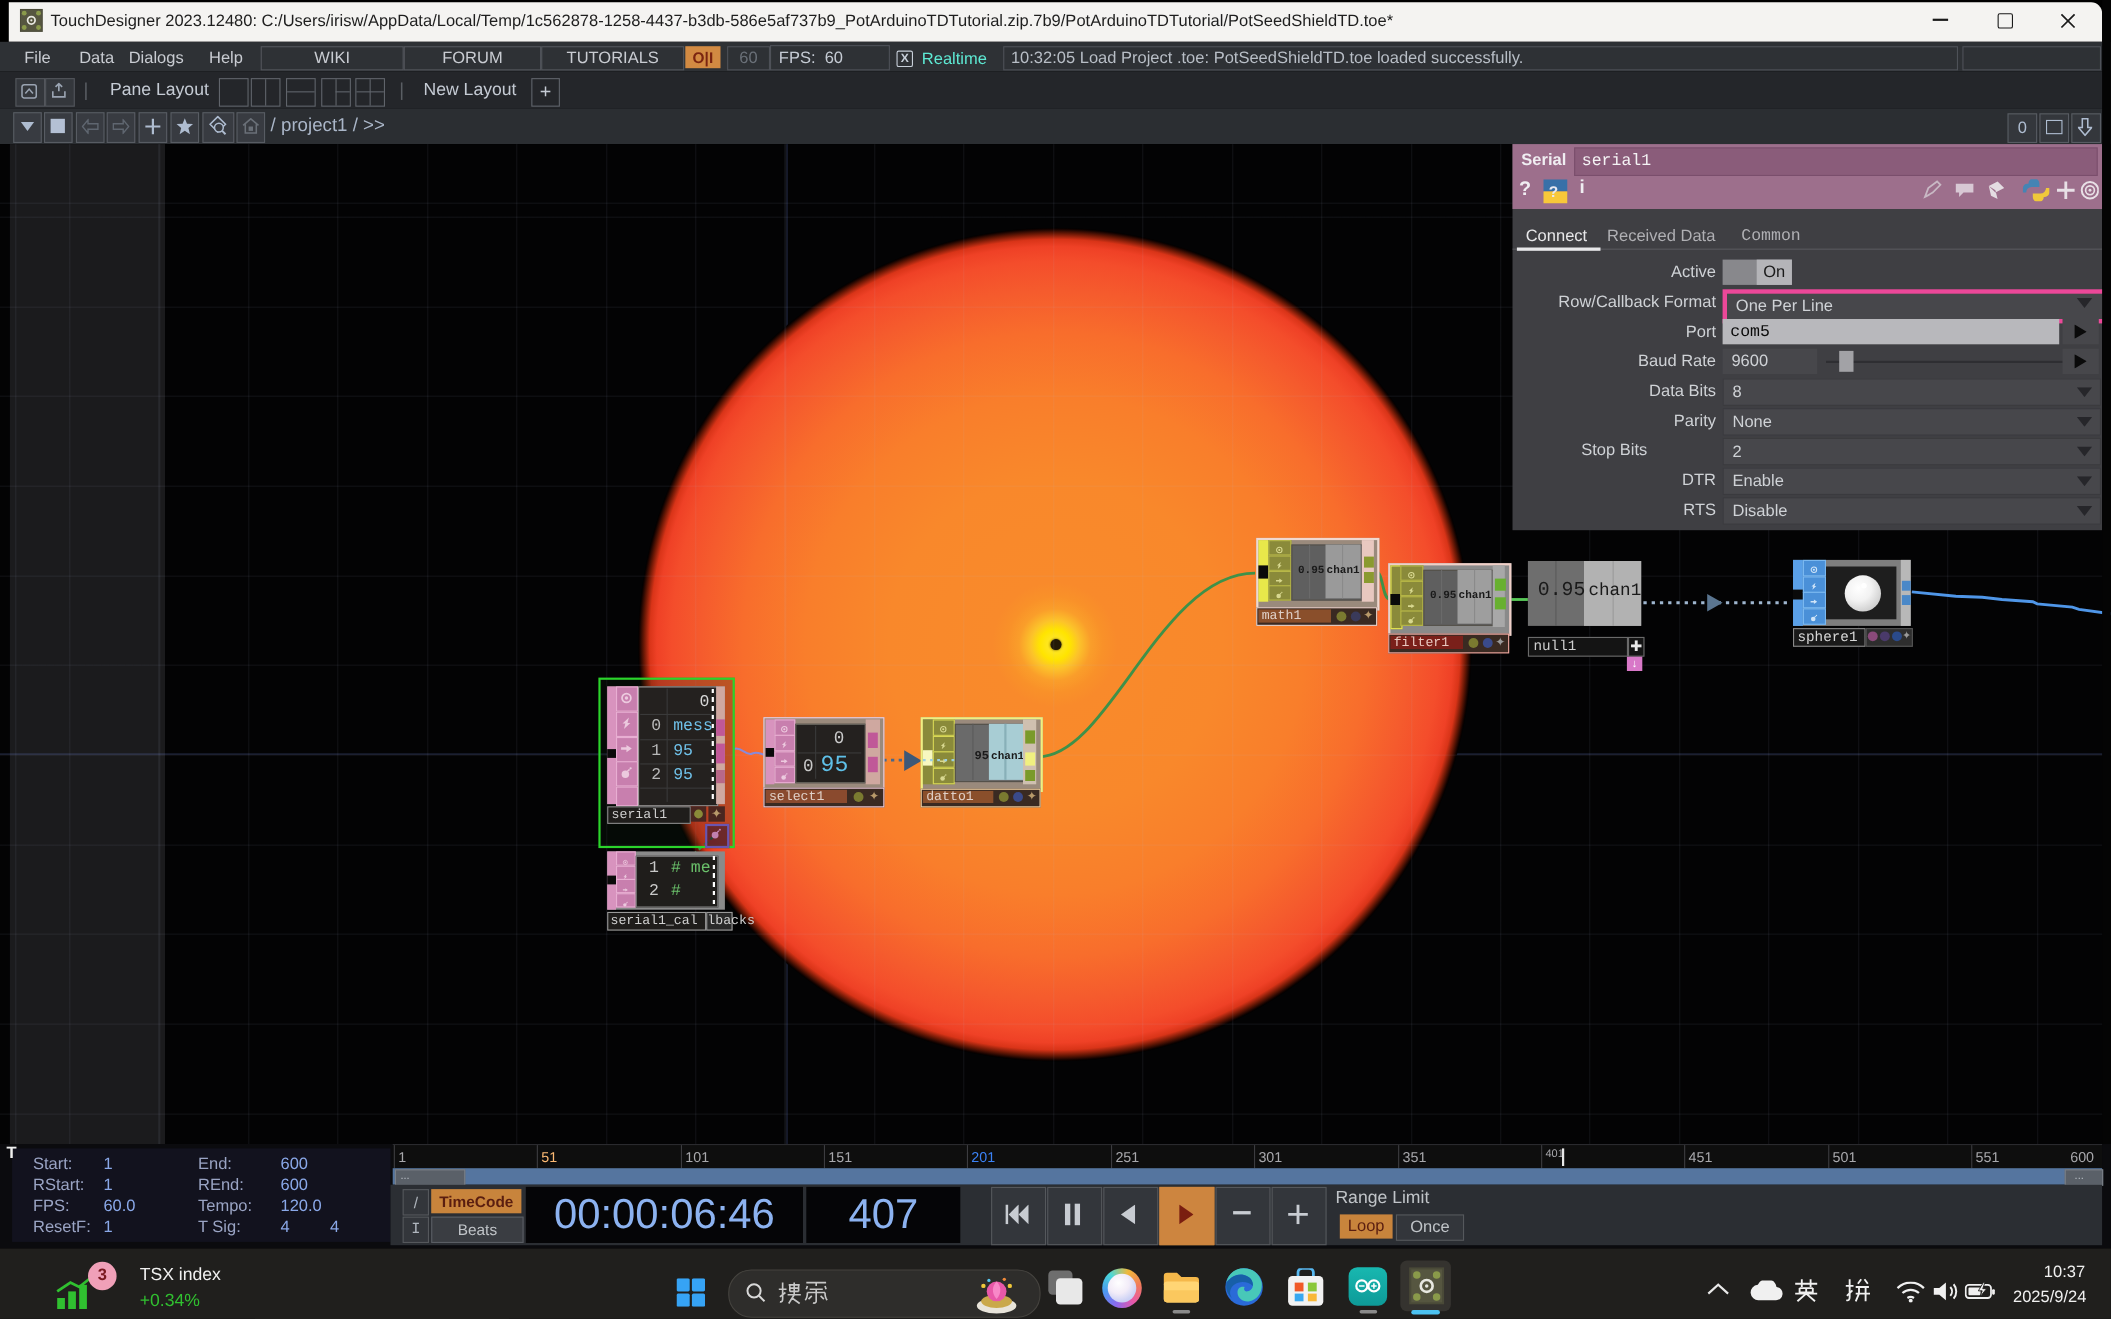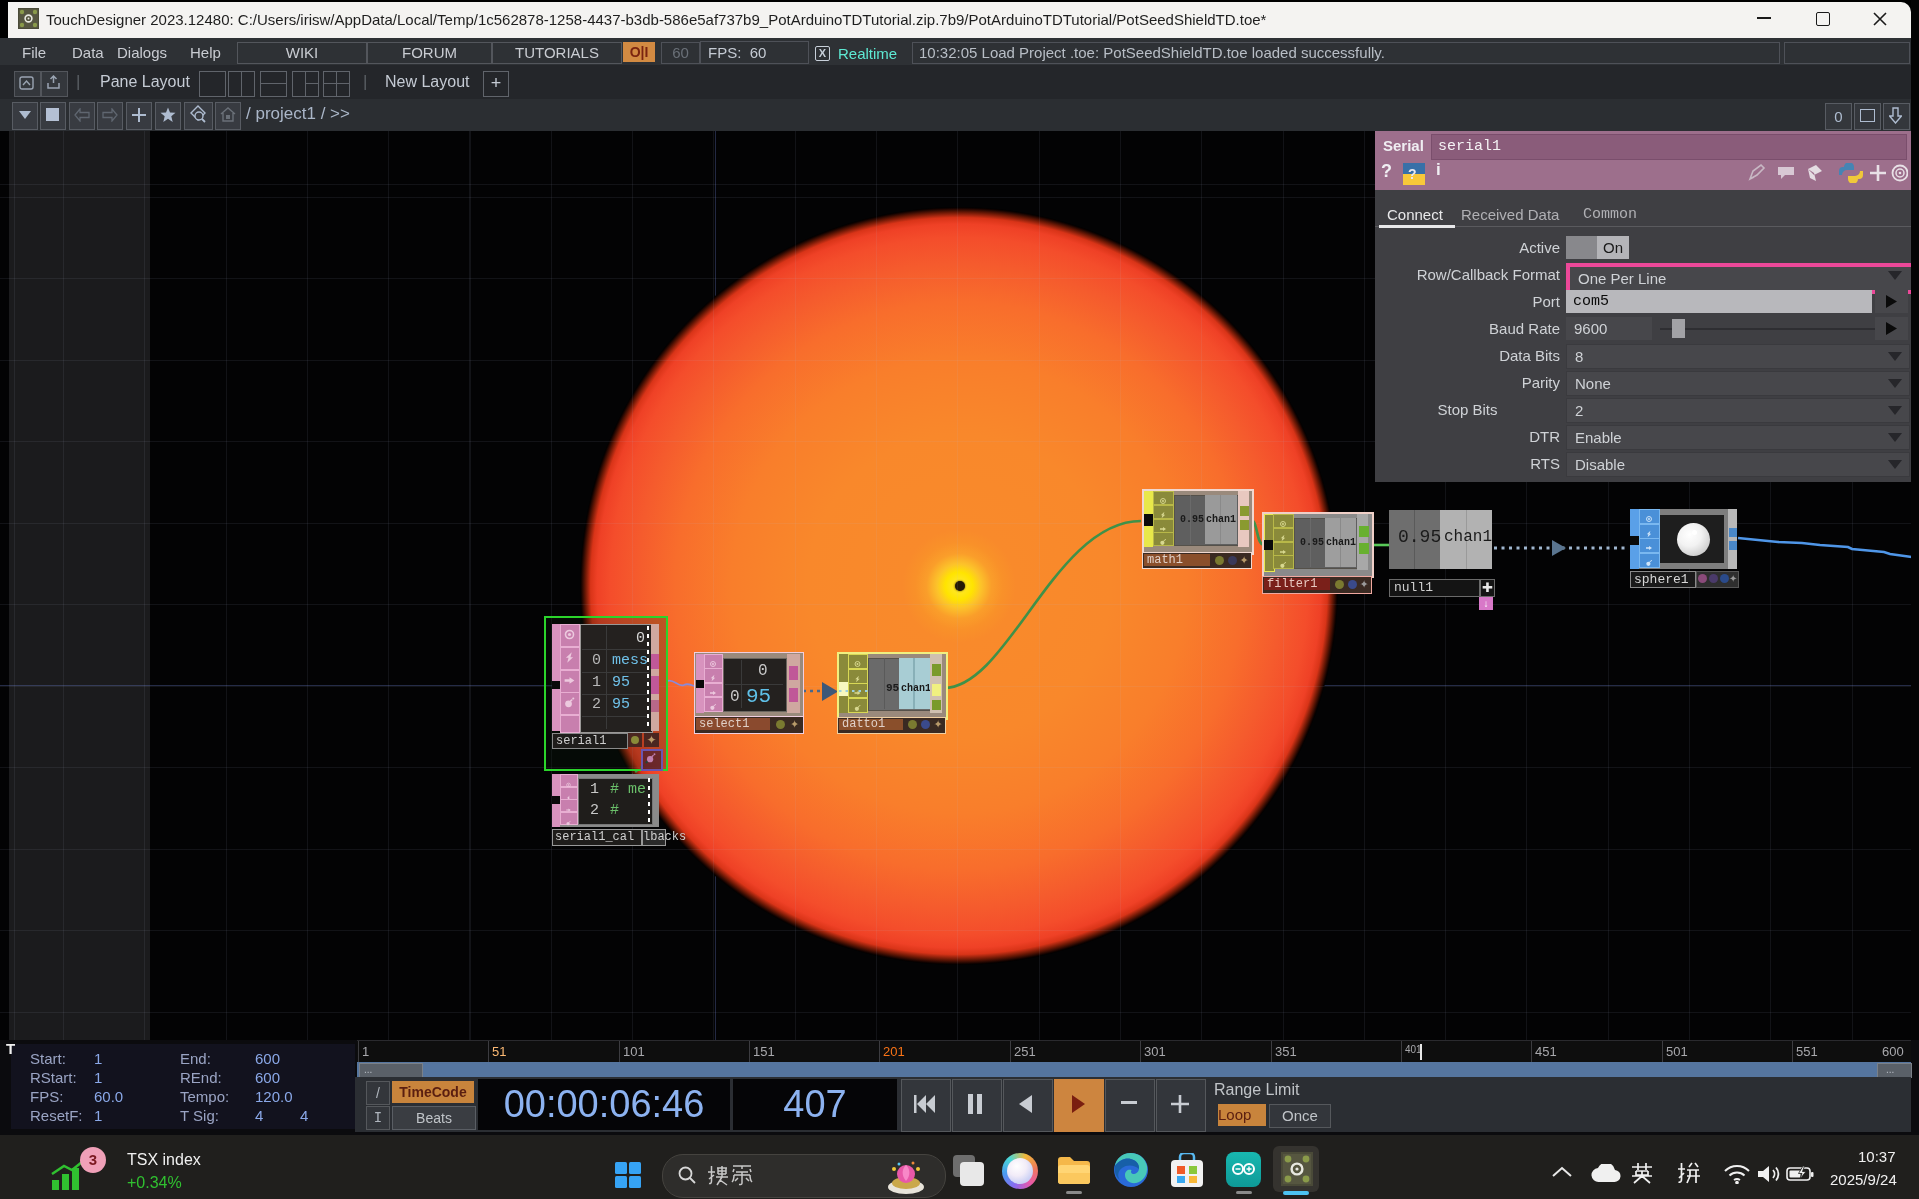--- a/index.html
+++ b/index.html
@@ -470,21 +470,21 @@
 <div class="a" style="left:357px;top:1040px;width:1554px;height:22px;background:#0e0e0e;border-top:1px solid #2a2a2e"></div>
 <div class="a" style="left:358px;top:1041px;width:1px;height:21px;background:#3c3c40"></div>
 <div class="a f" style="left:362px;top:1044px;font-size:13px;color:#a8a8ac;font-weight:normal;letter-spacing:0;white-space:nowrap;">1</div>
 <div class="a" style="left:488px;top:1041px;width:1px;height:21px;background:#3c3c40"></div>
 <div class="a f" style="left:492px;top:1044px;font-size:13px;color:#fdba74;font-weight:normal;letter-spacing:0;white-space:nowrap;">51</div>
 <div class="a" style="left:619px;top:1041px;width:1px;height:21px;background:#3c3c40"></div>
 <div class="a f" style="left:623px;top:1044px;font-size:13px;color:#a8a8ac;font-weight:normal;letter-spacing:0;white-space:nowrap;">101</div>
 <div class="a" style="left:749px;top:1041px;width:1px;height:21px;background:#3c3c40"></div>
 <div class="a f" style="left:753px;top:1044px;font-size:13px;color:#a8a8ac;font-weight:normal;letter-spacing:0;white-space:nowrap;">151</div>
 <div class="a" style="left:879px;top:1041px;width:1px;height:21px;background:#3c3c40"></div>
-<div class="a f" style="left:883px;top:1044px;font-size:13px;color:#f97316;font-weight:normal;letter-spacing:0;white-space:nowrap;">201</div>
+<div class="a f" style="left:883px;top:1044px;font-size:13px;color:#3b82f6;font-weight:normal;letter-spacing:0;white-space:nowrap;">201</div>
 <div class="a" style="left:1010px;top:1041px;width:1px;height:21px;background:#3c3c40"></div>
 <div class="a f" style="left:1014px;top:1044px;font-size:13px;color:#a8a8ac;font-weight:normal;letter-spacing:0;white-space:nowrap;">251</div>
 <div class="a" style="left:1140px;top:1041px;width:1px;height:21px;background:#3c3c40"></div>
 <div class="a f" style="left:1144px;top:1044px;font-size:13px;color:#a8a8ac;font-weight:normal;letter-spacing:0;white-space:nowrap;">301</div>
 <div class="a" style="left:1271px;top:1041px;width:1px;height:21px;background:#3c3c40"></div>
 <div class="a f" style="left:1275px;top:1044px;font-size:13px;color:#a8a8ac;font-weight:normal;letter-spacing:0;white-space:nowrap;">351</div>
 <div class="a" style="left:1401px;top:1041px;width:1px;height:21px;background:#3c3c40"></div>
 <div class="a f" style="left:1405px;top:1044px;font-size:10px;color:#a8a8ac;font-weight:normal;letter-spacing:0;white-space:nowrap;">401</div>
 <div class="a" style="left:1531px;top:1041px;width:1px;height:21px;background:#3c3c40"></div>
 <div class="a f" style="left:1535px;top:1044px;font-size:13px;color:#a8a8ac;font-weight:normal;letter-spacing:0;white-space:nowrap;">451</div>
@@ -496,21 +496,21 @@
 <div class="a" style="left:1420px;top:1044px;width:2px;height:16px;background:#e8e8e8"></div>
 <div class="a" style="left:357px;top:1062px;width:1554px;height:15px;background:#55759f"></div>
 <div class="a f" style="left:359px;top:1063px;width:62px;height:13px;background:#5a6068;border:1px solid #7a8088;color:#b8bec6;font-size:10px;line-height:12px"><span style="margin-left:4px">...</span></div>
 <div class="a f" style="left:1877px;top:1063px;width:33px;height:13px;background:#5a6068;border:1px solid #7a8088;color:#b8bec6;font-size:10px;line-height:12px"><span style="margin-left:8px">...</span></div>
 <div class="a" style="left:355px;top:1077px;width:1556px;height:55px;background:#2b2e33"></div>
 <div class="a f" style="left:366px;top:1081px;width:22px;height:22px;background:#33363b;border:1px solid #55585c;color:#b0b6be;font-size:14px;text-align:center;line-height:22px">/</div>
 <div class="a m" style="left:366px;top:1106px;width:22px;height:22px;background:#33363b;border:1px solid #55585c;color:#b0b6be;font-size:14px;text-align:center;line-height:22px">I</div>
 <div class="a f" style="left:392px;top:1081px;width:82px;height:22px;background:#c8843c;color:#5a1e10;font-size:14px;text-align:center;line-height:22px;font-weight:bold">TimeCode</div>
 <div class="a f" style="left:392px;top:1106px;width:82px;height:22px;background:#3a3d42;border:1px solid #5a5e64;color:#c0c4c8;font-size:14px;text-align:center;line-height:22px">Beats</div>
 <div class="a f" style="left:478px;top:1079px;width:252px;height:51px;background:#050507;color:#8cb2f0;font-size:38px;text-align:center;line-height:51px">00:00:06:46</div>
-<div class="a f" style="left:733px;top:1079px;width:164px;height:51px;background:#050507;color:#8cb2f0;font-size:38px;text-align:center;line-height:51px">407</div>
+<div class="a f" style="left:733px;top:1079px;width:140px;height:51px;background:#050507;color:#8cb2f0;font-size:38px;text-align:center;line-height:51px">407</div>
 <div class="a" style="left:901px;top:1079px;width:48px;height:51px;background:#33363b;border:1px solid #55585c"></div>
 <svg class="a" style="left:914px;top:1095px" width="22" height="18" viewBox="0 0 22 18">
     <rect x="0" y="0" width="2.5" height="18" fill="#c8ccd2"></rect>
     <polygon points="12,0 3,9 12,18" fill="#c8ccd2"></polygon>
     <polygon points="21,0 12,9 21,18" fill="#c8ccd2"></polygon>
   </svg>
 <div class="a" style="left:952px;top:1079px;width:48px;height:51px;background:#33363b;border:1px solid #55585c"></div>
 <svg class="a" style="left:968px;top:1094px" width="14" height="20" viewBox="0 0 14 20">
     <rect width="5" height="20" fill="#c8ccd2"></rect>
     <rect x="9" width="5" height="20" fill="#c8ccd2"></rect>
@@ -523,21 +523,21 @@
 <svg class="a" style="left:1072px;top:1095px" width="13" height="18" viewBox="0 0 13 18">
     <path d="M0 0 L13 9 L0 18 Z" fill="#7a1e10"></path>
   </svg>
 <div class="a" style="left:1105px;top:1079px;width:48px;height:51px;background:#33363b;border:1px solid #55585c"></div>
 <div class="a" style="left:1121px;top:1101px;width:16px;height:3px;background:#c8ccd2"></div>
 <div class="a" style="left:1156px;top:1079px;width:48px;height:51px;background:#33363b;border:1px solid #55585c"></div>
 <svg class="a" style="left:1171px;top:1095px" width="18" height="18" viewBox="0 0 18 18">
     <path d="M9 0 V18 M0 9 H18" stroke="#c8ccd2" stroke-width="2.6"></path>
   </svg>
 <div class="a f" style="left:1214px;top:1081px;font-size:16px;color:#c0c4c8;font-weight:normal;letter-spacing:0;white-space:nowrap;">Range Limit</div>
-<div class="a f" style="left:1218px;top:1104px;width:48px;height:22px;background:#c8843c;color:#5a1e10;font-size:15px;line-height:22px">Loop</div>
+<div class="a f" style="left:1218px;top:1104px;width:48px;height:22px;background:#c8843c;color:#5a1e10;font-size:15px;text-align:center;line-height:22px">Loop</div>
 <div class="a f" style="left:1269px;top:1104px;width:60px;height:22px;background:#33363b;border:1px solid #55585c;color:#c0c4c8;font-size:15px;text-align:center;line-height:22px">Once</div>
 <div class="a" style="left:0px;top:1135px;width:1919px;height:64px;background:#201f1d"></div>
 <svg class="a" style="left:50px;top:1160px" width="52" height="32" viewBox="0 0 52 32">
     <rect x="2" y="20" width="7" height="10" fill="#30c030"></rect>
     <rect x="12" y="14" width="7" height="16" fill="#30c030"></rect>
     <rect x="22" y="8" width="7" height="22" fill="#30c030"></rect>
     <path d="M2 14 L14 6 L22 10 L32 2" fill="none" stroke="#30c030" stroke-width="2.5"></path>
   </svg>
 <div class="a f" style="left:80px;top:1147px;width:26px;height:26px;border-radius:50%;background:#f0a0b8;color:#7a1820;font-size:15px;font-weight:bold;text-align:center;line-height:26px">3</div>
 <div class="a f" style="left:127px;top:1151px;font-size:16px;color:#f0f0f0;font-weight:normal;letter-spacing:0;white-space:nowrap;">TSX index</div>

